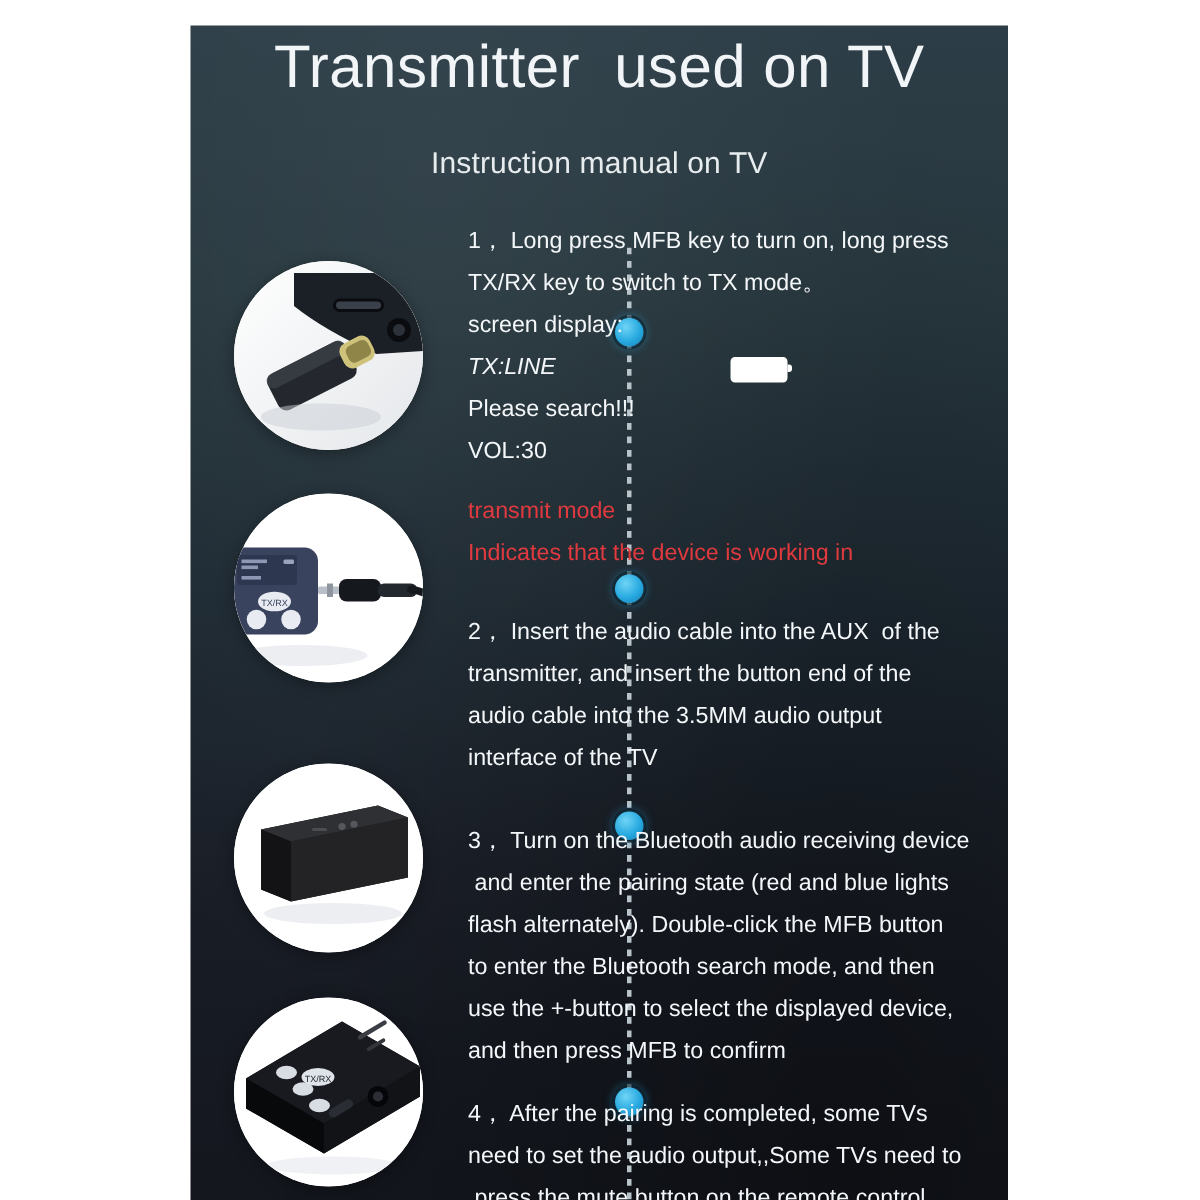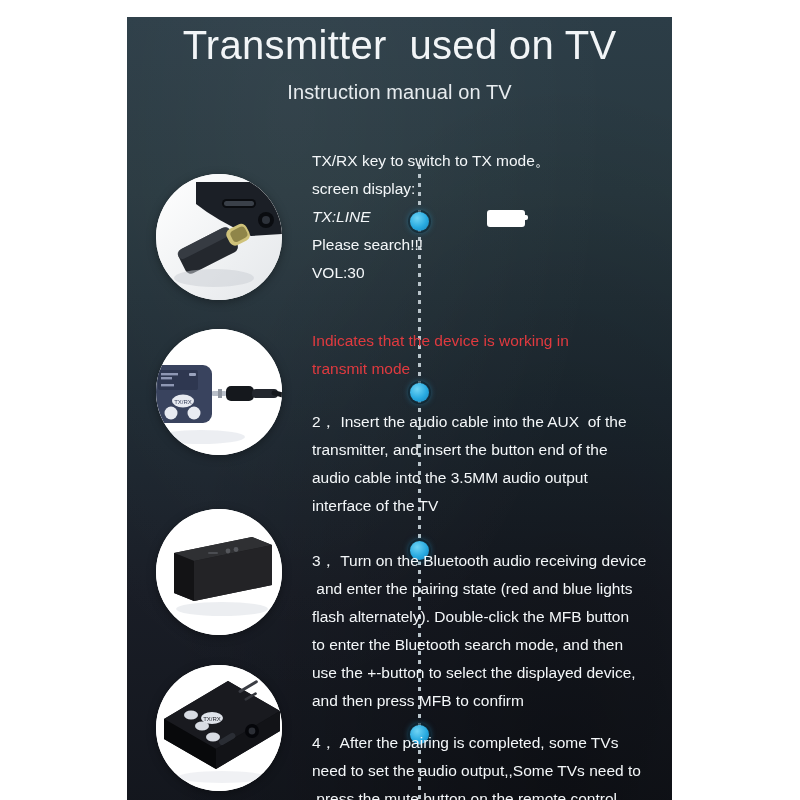--- a/index.html
+++ b/index.html
@@ -34,21 +34,21 @@
     position:absolute;left:0;top:0;width:545px;
     text-align:center;z-index:4;
   }
   .title{
     margin:0;padding-top:6px;
     font-size:40px;font-weight:400;color:#f2f5f7;
     letter-spacing:.3px;line-height:1.1;
     white-space:pre;
   }
   .subtitle{
-    margin:0;padding-top:14px;
+    margin:17px;padding-top:14px;
     font-size:20px;font-weight:400;color:#e7ecef;
     letter-spacing:.1px;
   }
   
   .timeline{
     position:absolute;left:291px;top:148px;
     width:3px;height:652px;
     background-image:linear-gradient(#b9c4ca 50%, rgba(0,0,0,0) 0%);
     background-size:3px 9px;
     background-repeat:repeat-y;
@@ -186,29 +186,30 @@
 <rect x="88" y="34" width="14" height="2.6" rx="1.3" fill="#33353b" transform="rotate(-31 88 34)"></rect>
 <circle cx="96" cy="66" r="7" fill="#05060a"></circle>
             <circle cx="96" cy="66" r="3.4" fill="#2b2e35"></circle>
 <rect x="62" y="76" width="18" height="6" rx="3" fill="#2a2d34" transform="rotate(-31 62 76)"></rect>
 <ellipse cx="66" cy="112" rx="44" ry="6" fill="#e3e6eb" opacity=".55"></ellipse>
 </svg>
         </div>
       </div>
     <div class="steps" id="steps-layer">
         <div class="step" style="top: 130px;">
+          <span class="ln">1， Long press MFB key to turn on, long press</span>
           <span class="ln">TX/RX key to switch to TX mode。</span>
           <span class="ln">screen display:</span>
           <span class="ln" style="position: relative; font-style: italic;">TX:LINE<span class="battery" style="left: 175px; top: 7px;"></span></span>
           <span class="ln">Please search!!!</span>
           <span class="ln">VOL:30</span>
         </div>
         <div class="step red" style="top: 310px;">
+          <span class="ln">transmit mode</span>
           <span class="ln">Indicates that the device is working in</span>
-          <span class="ln">transmit mode</span>
         </div>
         <div class="step" style="top: 391px;">
           <span class="ln">2， Insert the audio cable into the AUX  of the</span>
           <span class="ln">transmitter, and insert the button end of the</span>
           <span class="ln">audio cable into the 3.5MM audio output</span>
           <span class="ln">interface of the TV</span>
         </div>
         <div class="step" style="top: 530px;">
           <span class="ln">3， Turn on the Bluetooth audio receiving device</span>
           <span class="ln"> and enter the pairing state (red and blue lights</span>

